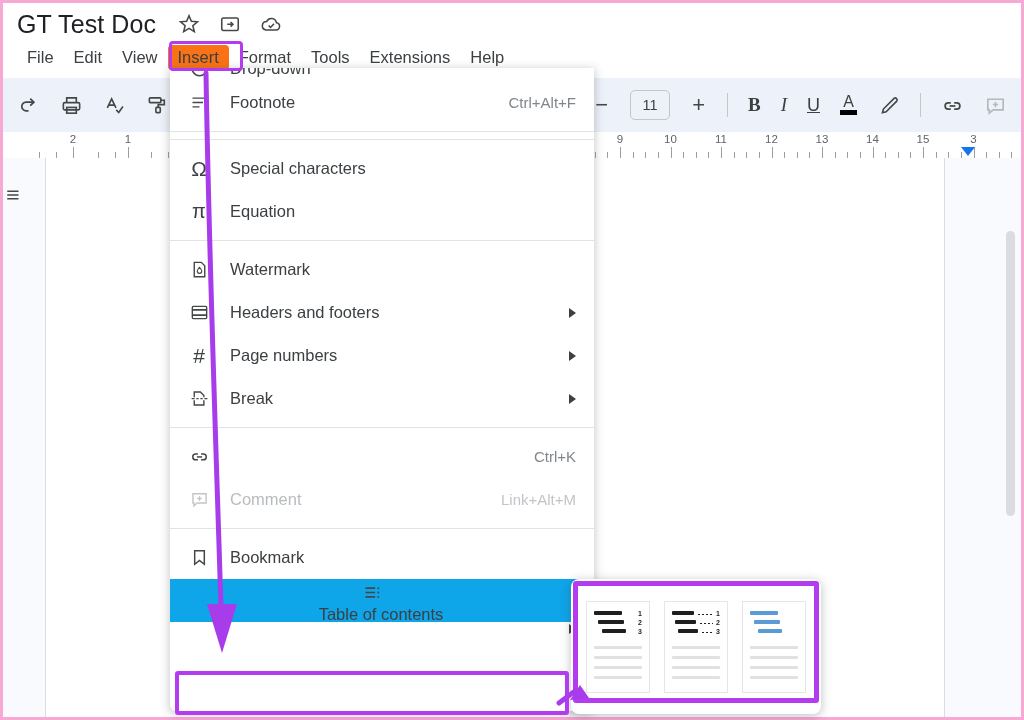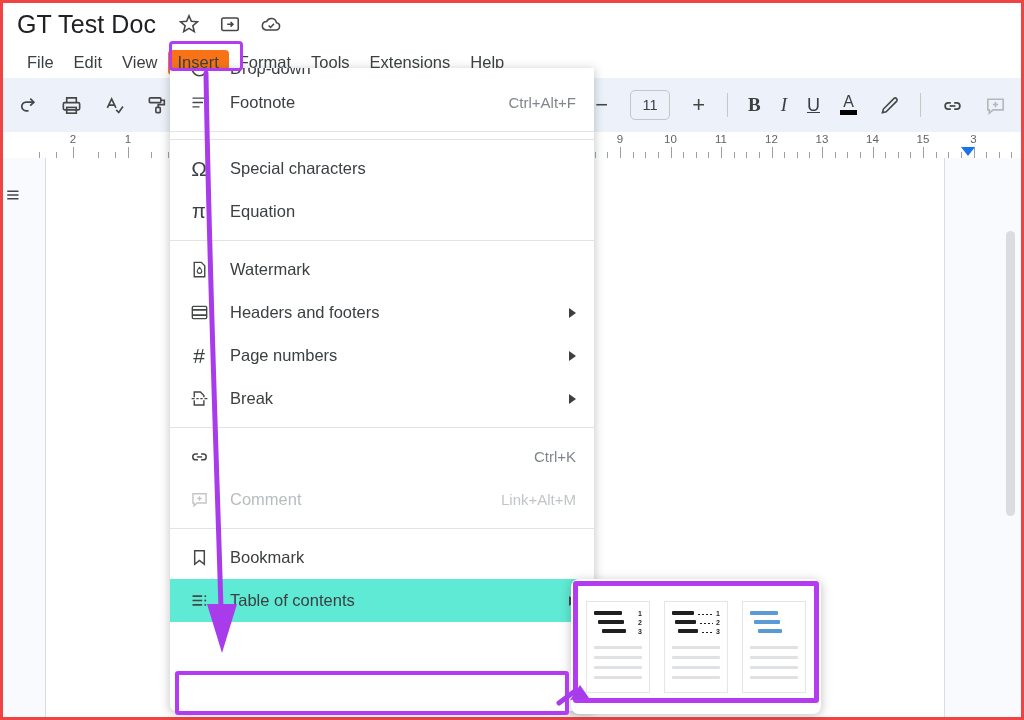--- a/index.html
+++ b/index.html
@@ -4,40 +4,40 @@
 <style>
   * { box-sizing: border-box; margin:0; padding:0; }
   html, body {
     width:1024px; height:720px;
     font-family:"Liberation Sans", sans-serif;
     background:#ffffff; overflow:hidden;
   }
   #root {
     position:relative; width:1024px; height:720px;
     background:#ffffff;
-    border:3px solid #ef4444;
+    border:3px solid #f9a8d4;
   }
 
   
   .titlebar {
     position:absolute; left:0; top:0; width:100%; height:42px;
     display:flex; align-items:center; padding-left:14px; gap:14px;
     background:#ffffff;
   }
   .doc-title {
     font-size:25px; color:#202124; letter-spacing:.1px;
     font-family:"Liberation Sans", sans-serif; white-space:nowrap;
   }
   .title-icons { display:flex; align-items:center; gap:19px; margin-left:8px; }
   .ticon { width:22px; height:22px; display:block; color:#444746; }
 
   
   .menubar {
     position:absolute; left:0; top:42px; width:100%; height:30px;
-    display:flex; align-items:flex-end; padding-left:14px; gap:0px;
+    display:flex; align-items:flex-start; padding-left:14px; gap:0px;
     background:#ffffff; z-index:5;
   }
   .menu-item {
     font-size:16.5px; color:#3c4043; padding:3px 10px; border-radius:4px;
     white-space:nowrap; cursor:default;
   }
   .menu-item.active { background:#f97316; }
   .menu-hl {
     position:absolute; border:3px solid #b43cf0; border-radius:4px;
     left:166px; top:38px; width:74px; height:30px; z-index:9;
@@ -121,21 +121,21 @@
     display:flex; align-items:center; justify-content:center; color:#444746;
   }
   .mrow.disabled .mico { color:#c2c5c8; }
   .mrow .mlabel { flex:1; white-space:nowrap; }
   .mrow .maccel { font-size:15px; color:#80868b; margin-left:auto; }
   .mrow.disabled .maccel { color:#c2c5c8; }
   .mrow .marrow {
     width:0;height:0;border-top:5px solid transparent;border-bottom:5px solid transparent;
     border-left:7px solid #3c4043; margin-left:auto;
   }
-  .mrow.selected { background:#5eead4; }
+  .mrow.selected { background:#0ea5e9;flex-direction:column; }
   .msep { height:1px; background:#e3e3e3; margin:7px 0; }
   .toc-hl {
     position:absolute; left:172px; top:668px; width:394px; height:44px;
     border:4px solid #b43cf0; border-radius:3px; z-index:12; pointer-events:none;
   }
   .menu-scrollbar {
     position:absolute; right:6px; top:228px; width:9px; height:285px;
     background:#dadce0; border-radius:5px; z-index:8;
   }
 

